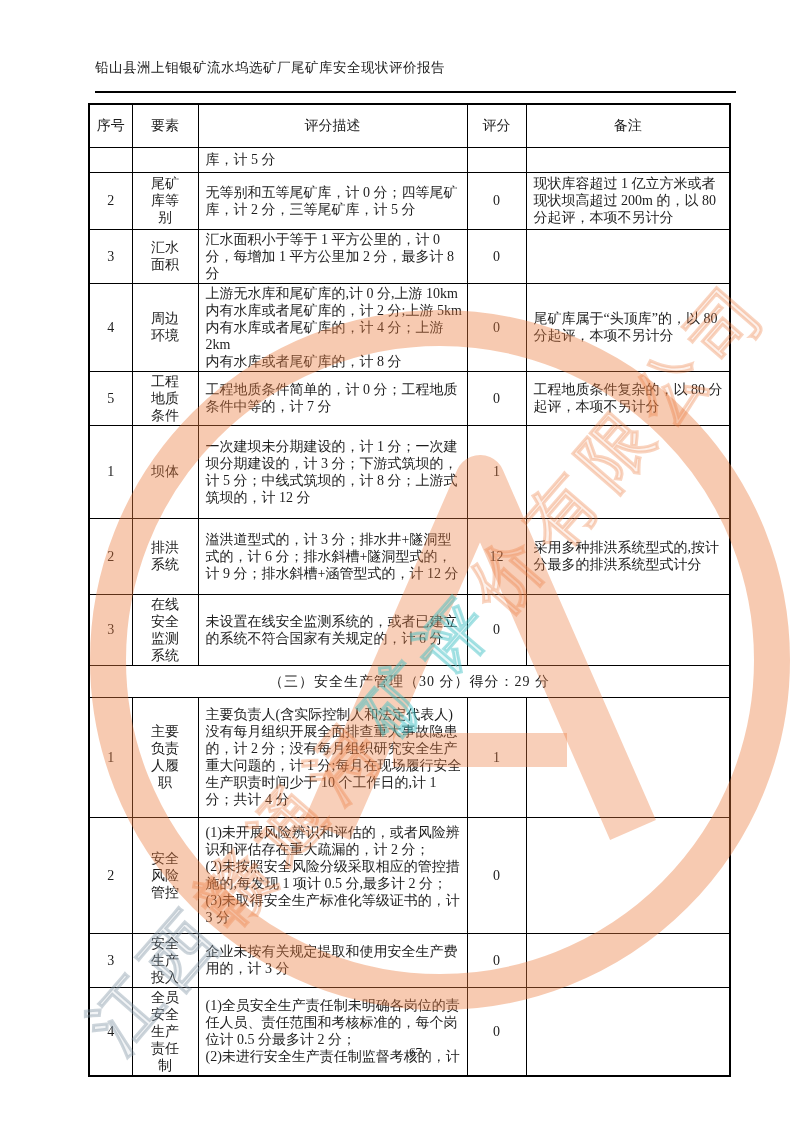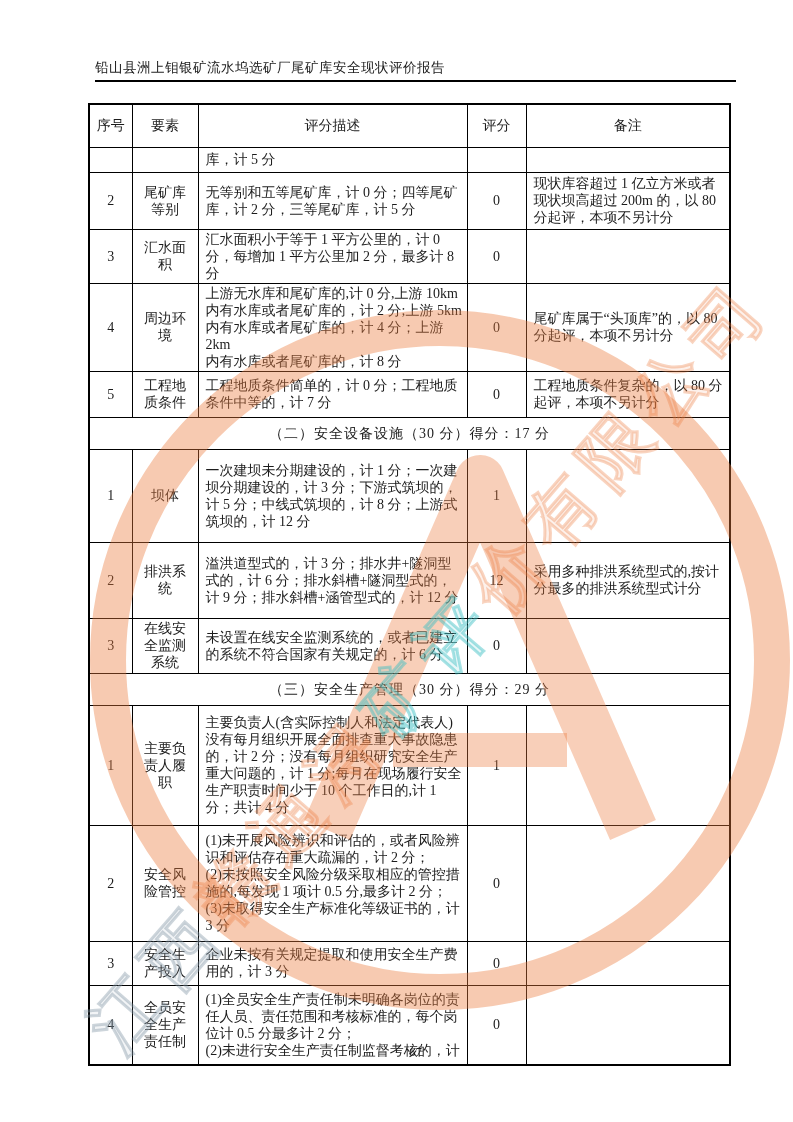--- a/index.html
+++ b/index.html
@@ -9,40 +9,40 @@
     background:#ffffff; overflow:hidden;
     font-family:"Liberation Serif","DejaVu Serif",serif;
     color:#1c1c1c;
   }
 
   
   .doc-header {
     position:absolute; left:95px; top:58px; width:641px;
     display:flex; justify-content:space-between; align-items:flex-end;
     font-size:13.5px; line-height:20px;
-    border-bottom:2px solid #000; padding-bottom:2px;
+    border-bottom:2px solid #000; padding-bottom:13px;
   }
   .doc-header .dh-left  { letter-spacing:0.5px; }
   .doc-header .dh-right { letter-spacing:0.5px; }
 
   
   table.score-table {
     position:absolute; left:88px; top:103px; width:641px;
     border-collapse:collapse; table-layout:fixed;
     border:2px solid #000;
     font-size:14px; line-height:17px;
   }
   .score-table th, .score-table td {
     border:1px solid #000; vertical-align:middle;
     font-weight:normal; padding:1px 4px;
     overflow:hidden;
   }
   .score-table th { text-align:center; }
   .cell-no     { text-align:center; }
-  .cell-element{ text-align:center; padding:1px 8px !important; }
+  .cell-element{ text-align:center; padding:1px 16px !important; }
   .cell-desc   { text-align:left; white-space:pre-line; padding:1px 4px 1px 7px !important; }
   .cell-score  { text-align:center; }
   .cell-remark { text-align:left; white-space:pre-line; padding:1px 4px 1px 7px !important; }
   .section-cell{ text-align:center; letter-spacing:1px; }
 
   
   .page-number {
     position:absolute; left:95px; top:1044px; width:641px;
     text-align:center; font-size:13px;
   }
@@ -136,23 +136,20 @@
     </tr>
 
     <tr style="height:46px">
       <td class="cell-no">5</td>
       <td class="cell-element">工程地质条件</td>
       <td class="cell-desc">工程地质条件简单的，计 0 分；工程地质条件中等的，计 7 分</td>
       <td class="cell-score">0</td>
       <td class="cell-remark">工程地质条件复杂的，以 80 分起评，本项不另计分</td>
     </tr>
 
-    <tr style="height:32px">
-      <td class="section-cell" colspan="5">（二）安全设备设施（30 分）得分：17 分</td>
-    </tr>
 
     <tr style="height:93px">
       <td class="cell-no">1</td>
       <td class="cell-element">坝体</td>
       <td class="cell-desc">一次建坝未分期建设的，计 1 分；一次建坝分期建设的，计 3 分；下游式筑坝的，计 5 分；中线式筑坝的，计 8 分；上游式筑坝的，计 12 分</td>
       <td class="cell-score">1</td>
       <td class="cell-remark"></td>
     </tr>
 
     <tr style="height:76px">

